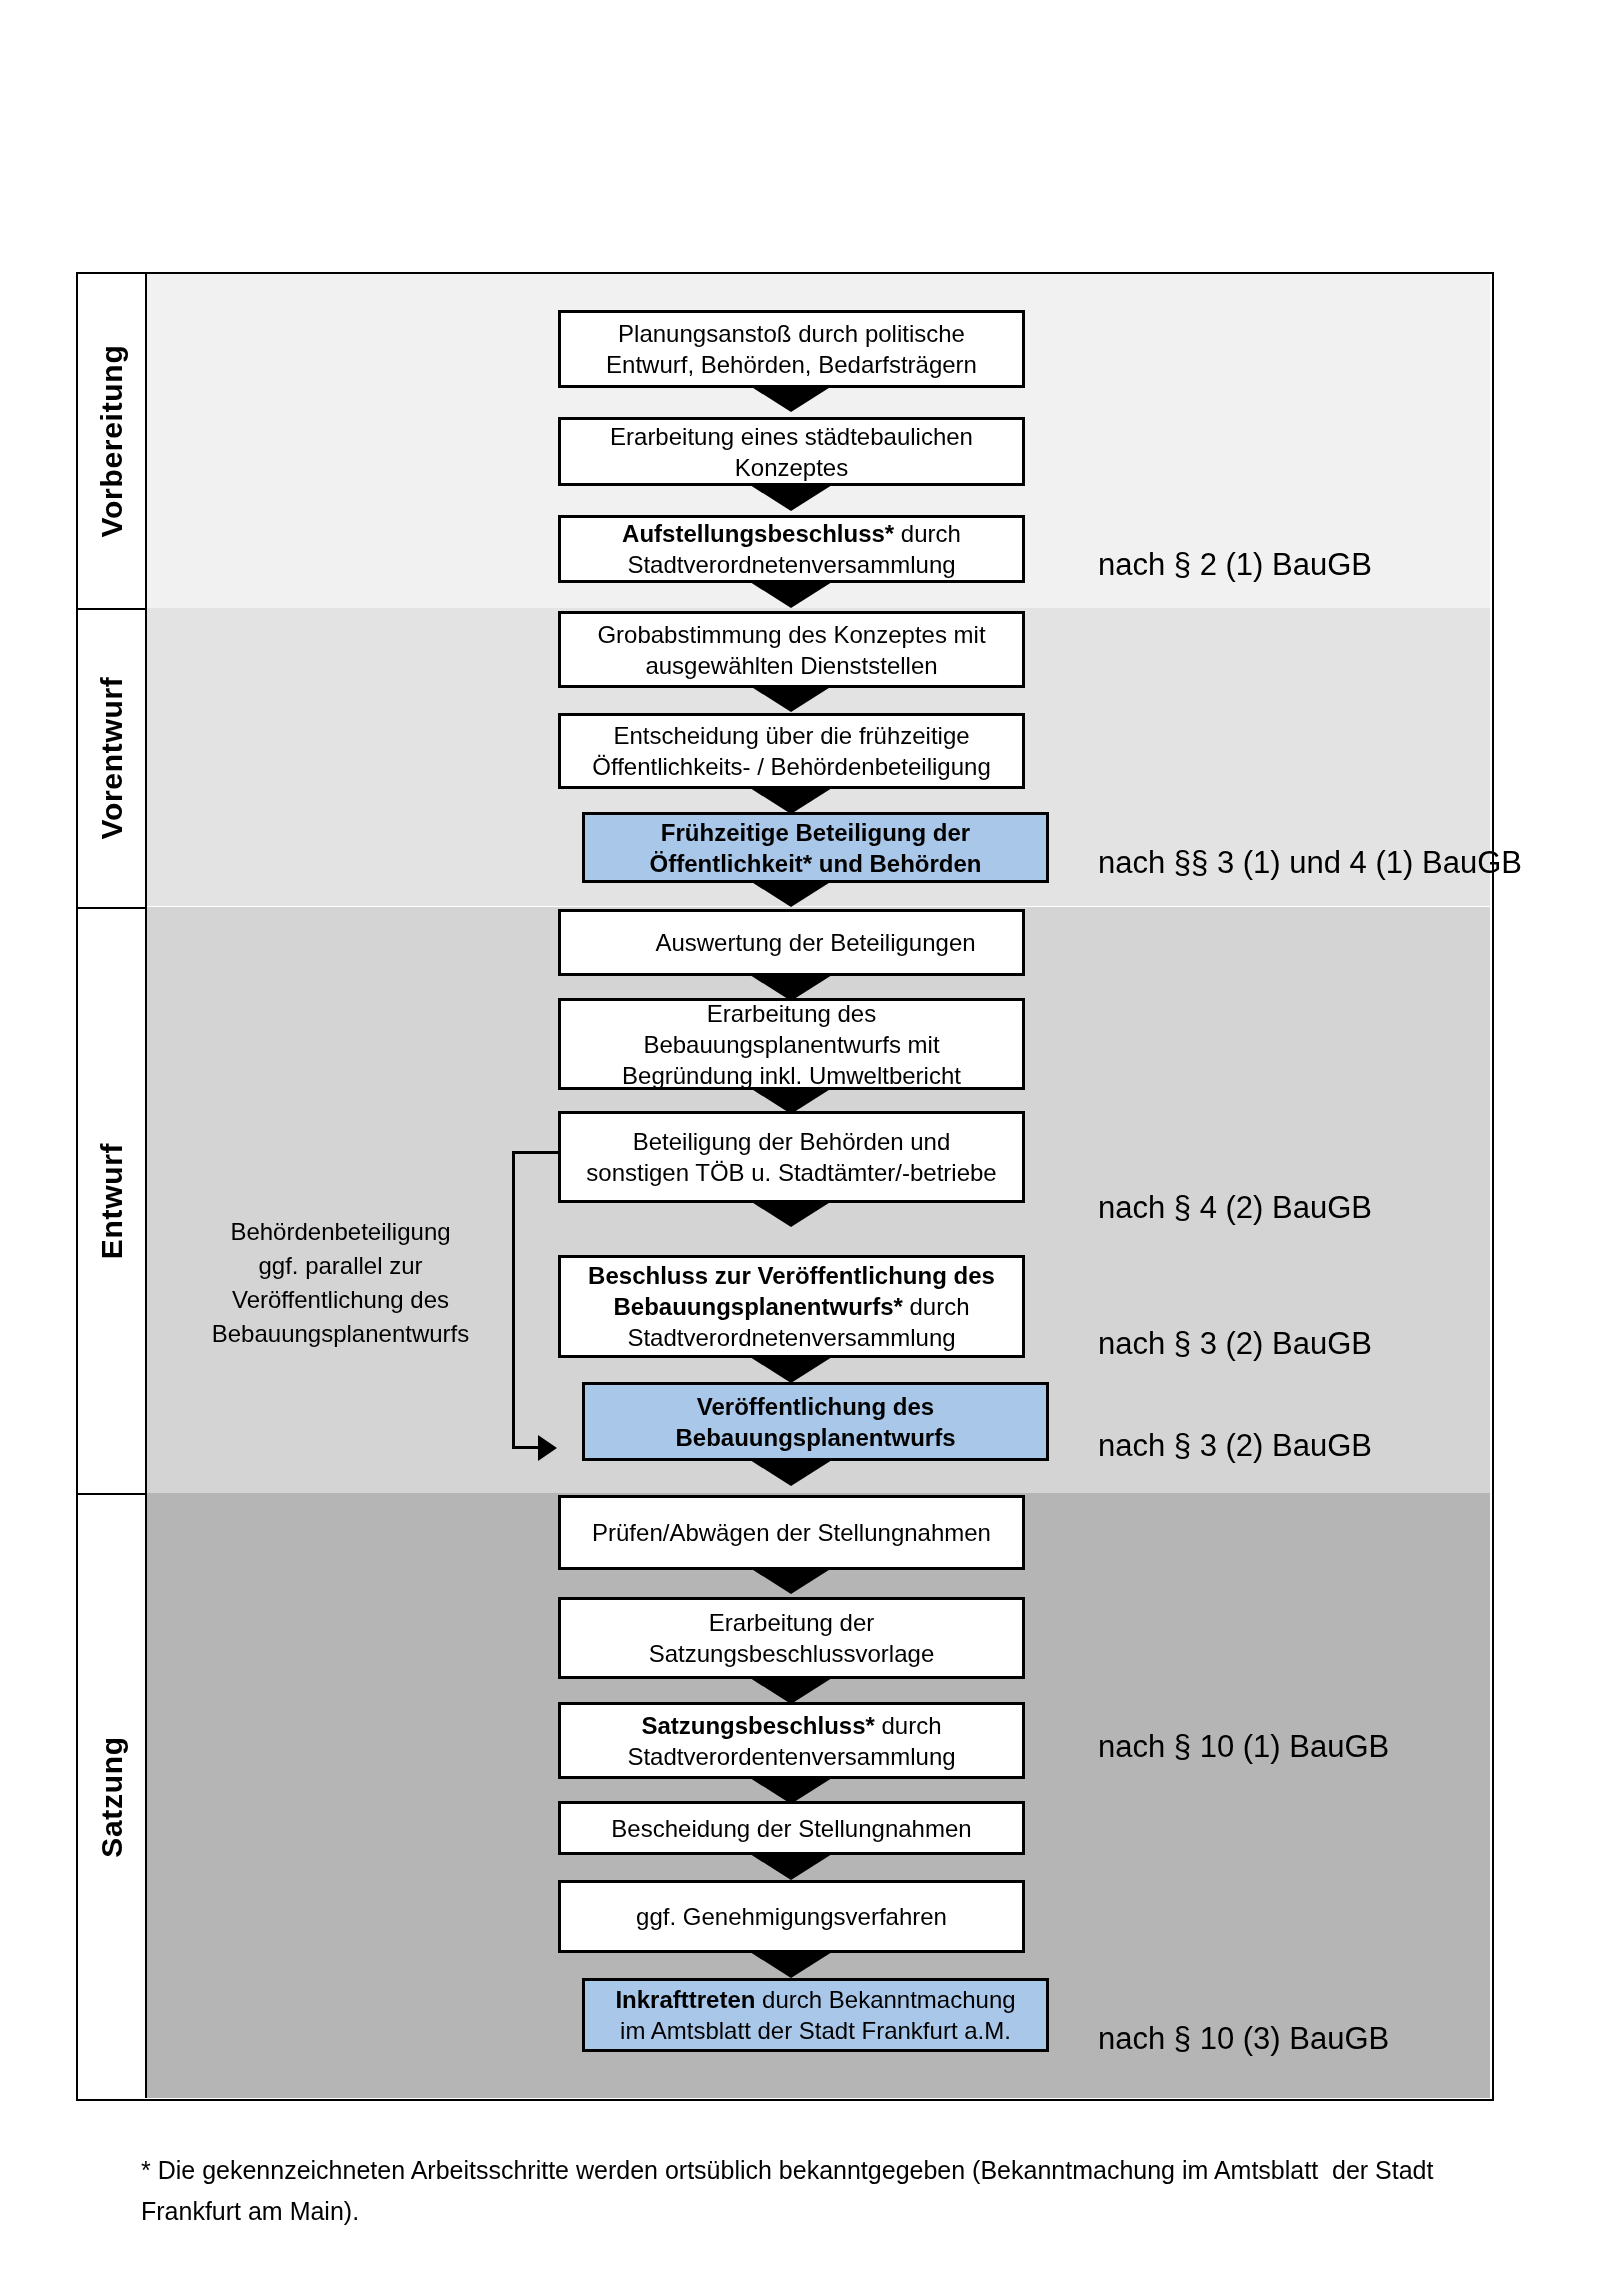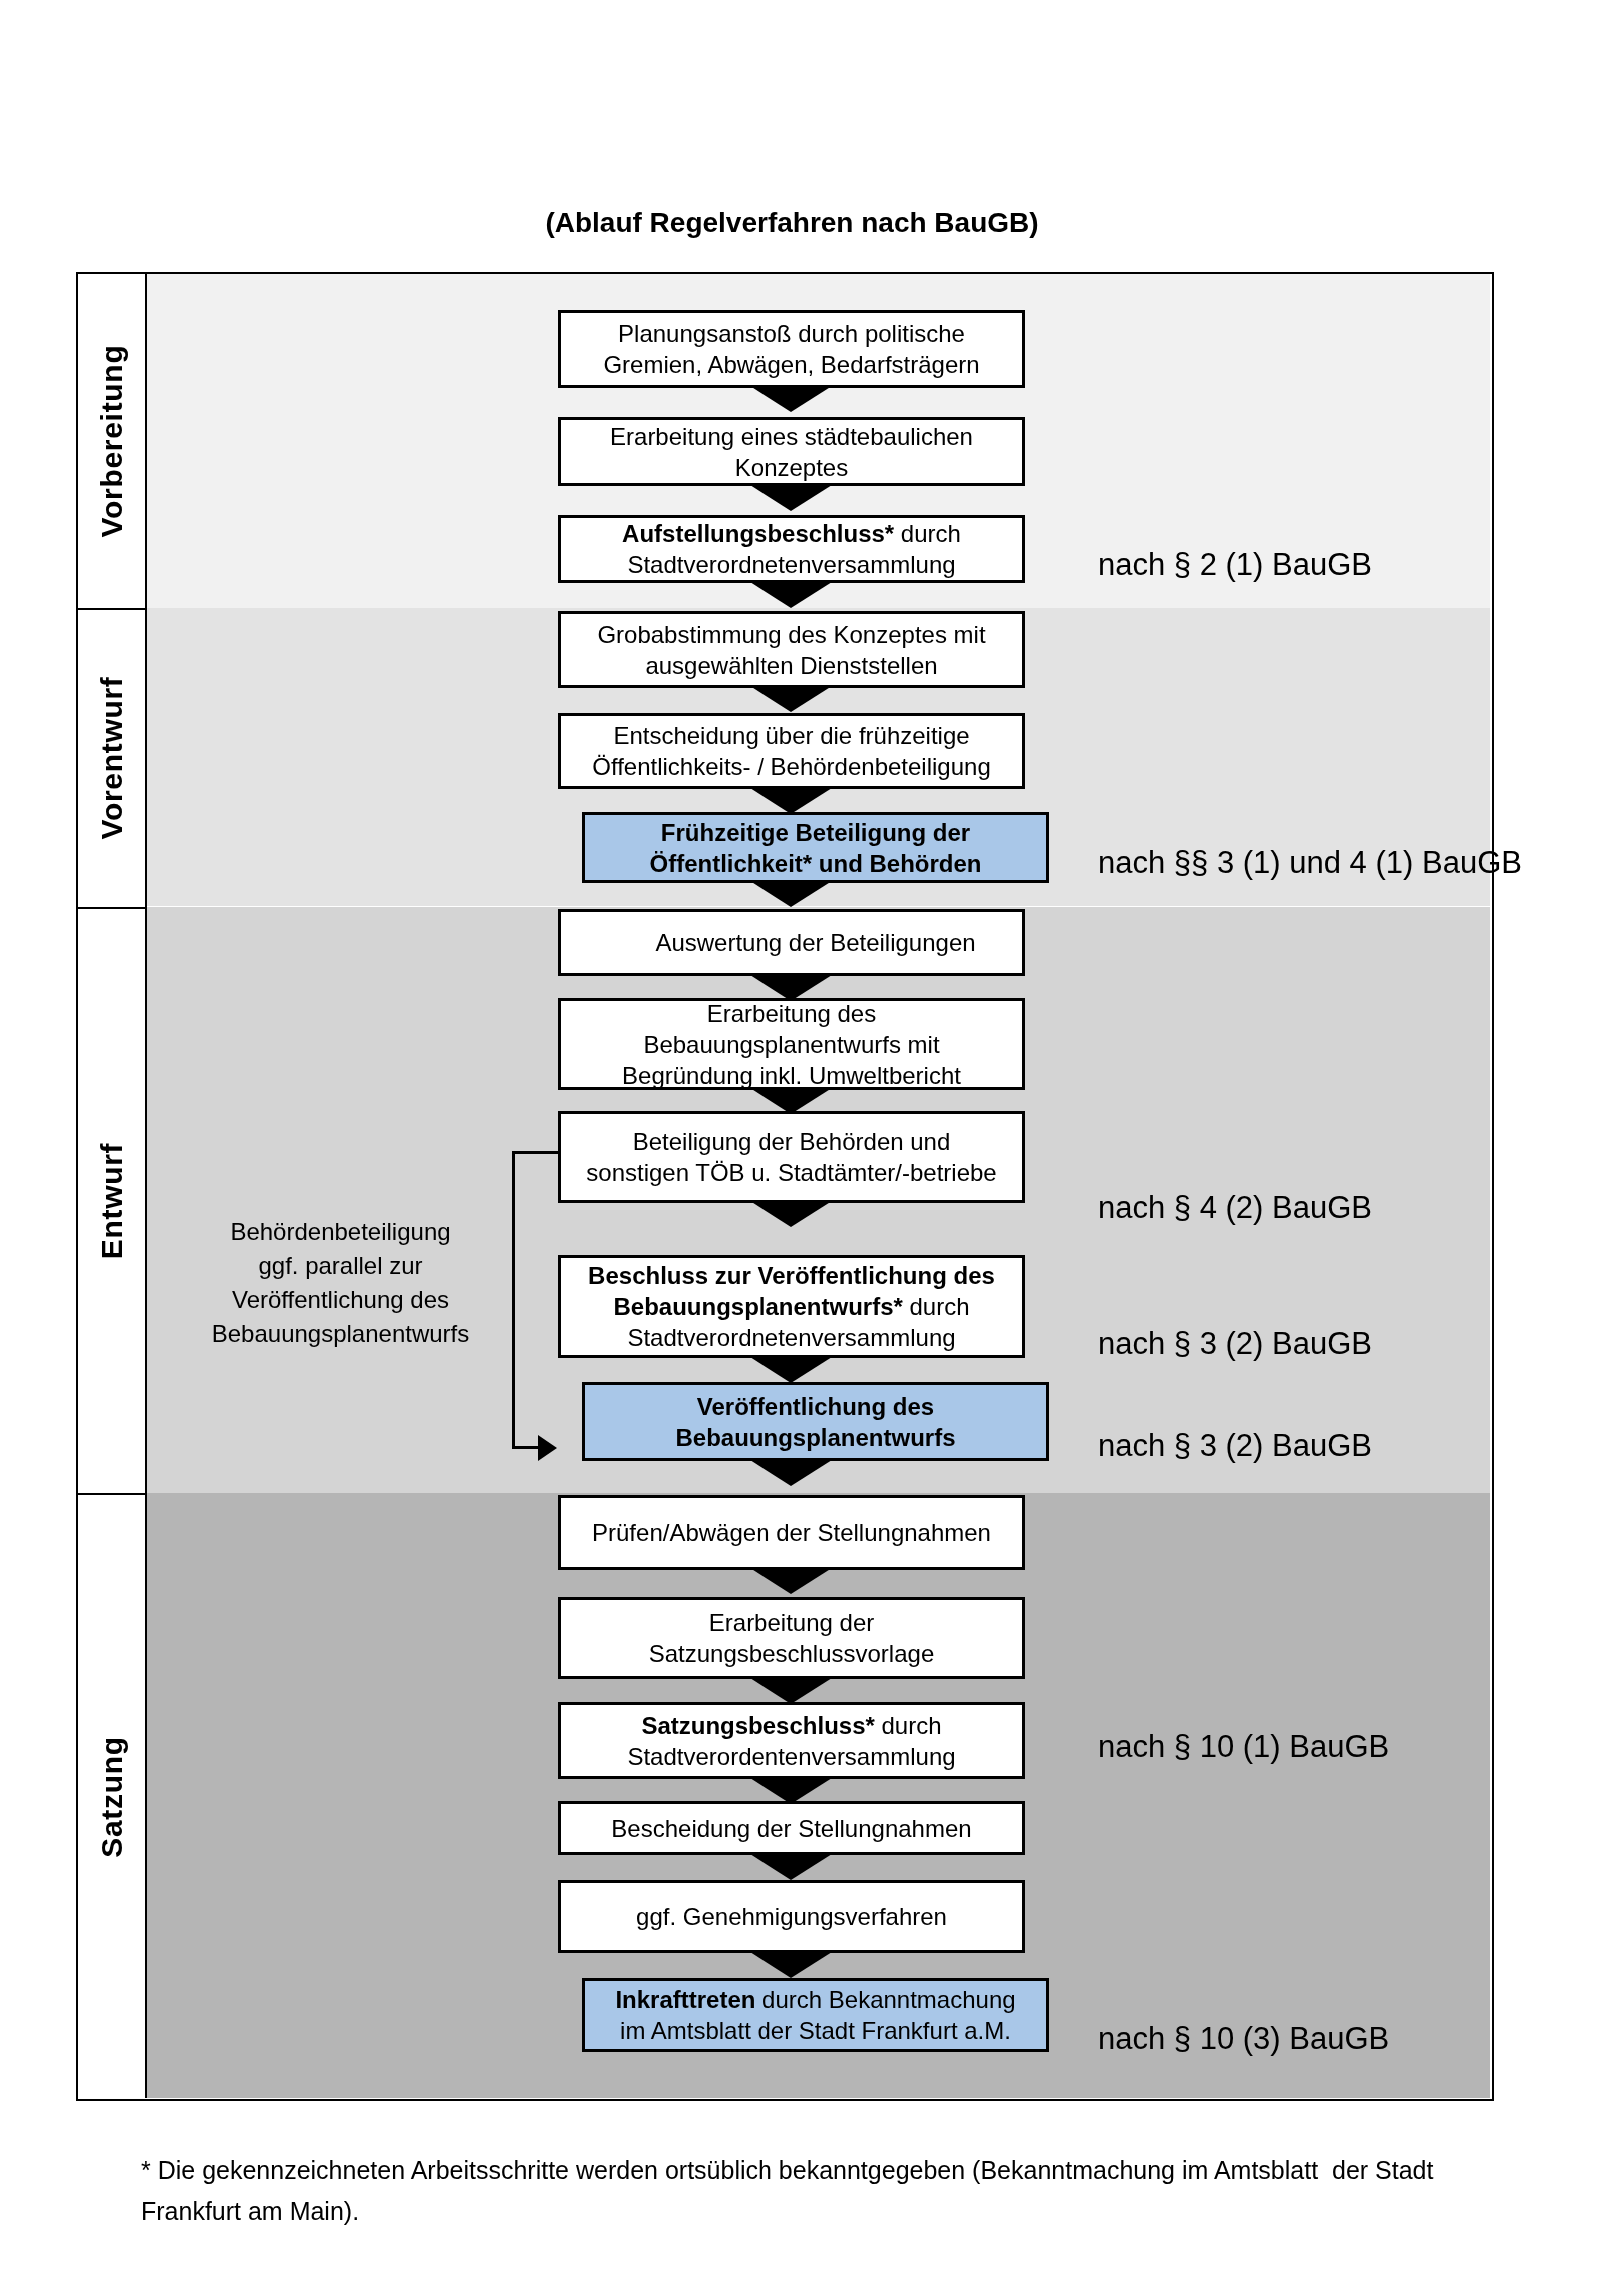--- a/index.html
+++ b/index.html
@@ -65,21 +65,20 @@
   .footnote{
     position:absolute;left:141px;top:2150px;width:1375px;
     font-size:25px;line-height:41px;white-space:pre-wrap;
   }
 </style>
 </head>
 <body>
 
 <div class="page" style="--hl: #a9c7e8;">
 
-  <div class="subtitle">(Ablauf Regelverfahren nach BauGB)</div>
 
   <div class="frame">
     <div id="bands">
         <div class="band" style="top: 0px; height: 334px; background: rgb(241, 241, 241);"></div>
         <div class="band" style="top: 334px; height: 298px; background: rgb(227, 227, 227);"></div>
         <div class="band" style="top: 633px; height: 586px; background: rgb(212, 212, 212);"></div>
         <div class="band" style="top: 1219px; height: 605px; background: rgb(181, 181, 181);"></div>
       </div>
     <div class="label-col" id="label-col">
         <div class="phase-cell" style="top: 0px; height: 334px;">
@@ -94,21 +93,21 @@
         <div class="phase-cell bordered" style="top: 1219px; height: 605px;">
           <span class="phase-label">Satzung</span>
         </div>
       </div>
   </div>
 
   <div class="flow-layer">
     <div id="flow">
         <div class="flow-box" style="top: 310px; height: 78px;">
           <div class="box-line"><span class="seg-r">Planungsanstoß durch politische</span></div>
-          <div class="box-line"><span class="seg-r">Gremien, Abwägen, Bedarfsträgern</span></div>
+          <div class="box-line"><span class="seg-r">Entwurf, Behörden, Bedarfsträgern</span></div>
         </div>
         <div class="arrow-down" style="top: 386px;"></div>
         <div class="flow-box" style="top: 417px; height: 69px;">
           <div class="box-line"><span class="seg-r">Erarbeitung eines städtebaulichen</span></div>
           <div class="box-line"><span class="seg-r">Konzeptes</span></div>
         </div>
         <div class="arrow-down" style="top: 485px;"></div>
         <div class="flow-box" style="top: 515px; height: 68px; text-align: center;">
           <div class="box-line"><span class="seg-b">Aufstellungsbeschluss*</span><span class="seg-r"> durch</span></div>
           <div class="box-line"><span class="seg-r">Stadtverordnetenversammlung</span></div>

